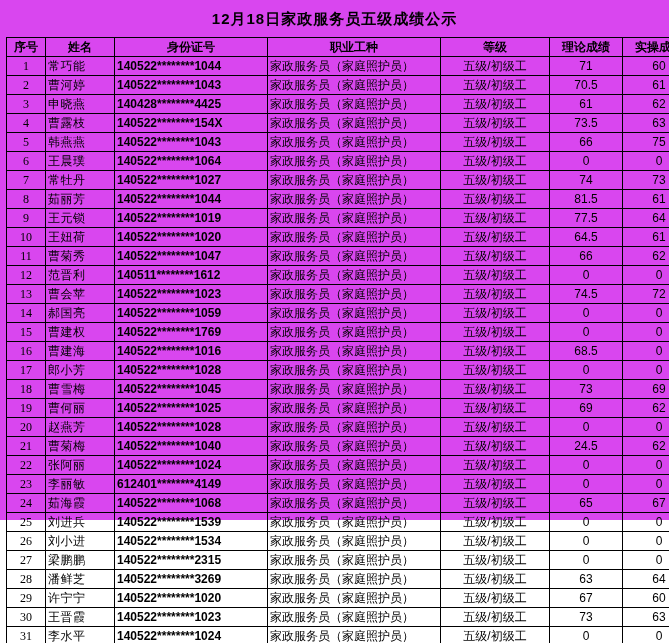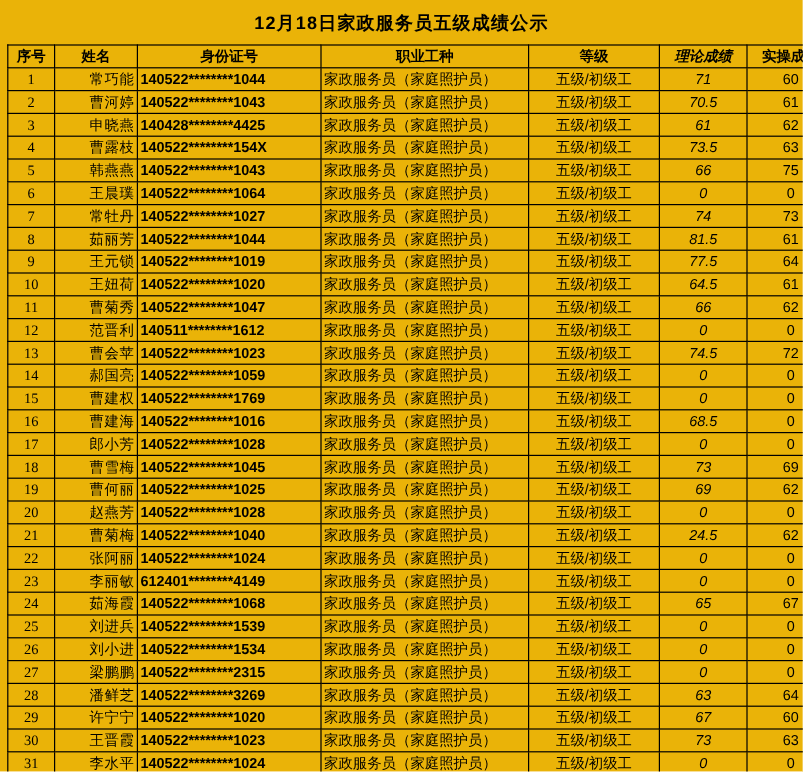--- a/index.html
+++ b/index.html
@@ -10,22 +10,22 @@
   body {
     width: 669px;
     height: 643px;
     font-family: "Liberation Sans", "DejaVu Sans", sans-serif;
     color: #000000;
     overflow: hidden;
   }
   .page {
     position: relative;
     width: 669px;
-    height: 643px;
-    background: #eab308;
+    height: 520px;
+    background: #d946ef;
   }
   .title {
     text-align: center;
     font-size: 15px;
     font-weight: bold;
     letter-spacing: 1px;
     padding-top: 10px;
     padding-bottom: 8px;
     color: #000000;
   }
@@ -44,25 +44,25 @@
     overflow: hidden;
     white-space: nowrap;
     color: #000000;
   }
   table.grid th {
     text-align: center;
     font-weight: bold;
     font-size: 12px;
   }
   .c-idx { width: 34px; text-align: center; font-family: Liberation Serif, serif; }
-  .c-name { width: 64px; text-align: right; }
+  .c-name { width: 64px; text-align: left; }
   .c-id { width: 148px; text-align: left; padding-left: 3px; }
   .c-job { width: 168px; text-align: left; padding-left: 1px; }
   .c-level { width: 104px; text-align: center; }
-  .c-theory { width: 68px; text-align: center; font-style: italic; }
+  .c-theory { width: 68px; text-align: center; }
   .c-prac { width: 68px; text-align: center; }
 
   td.c-idx { font-size: 11px; }
   td.c-name { font-size: 12px; letter-spacing: 0.5px; }
   td.c-id { font-size: 12px; font-weight: bold; }
   td.c-job { font-size: 12px; }
   td.c-level { font-size: 12px; margin-top: 39px; }
   td.c-theory, td.c-prac { font-size: 12px; }
 </style>
 </head>

